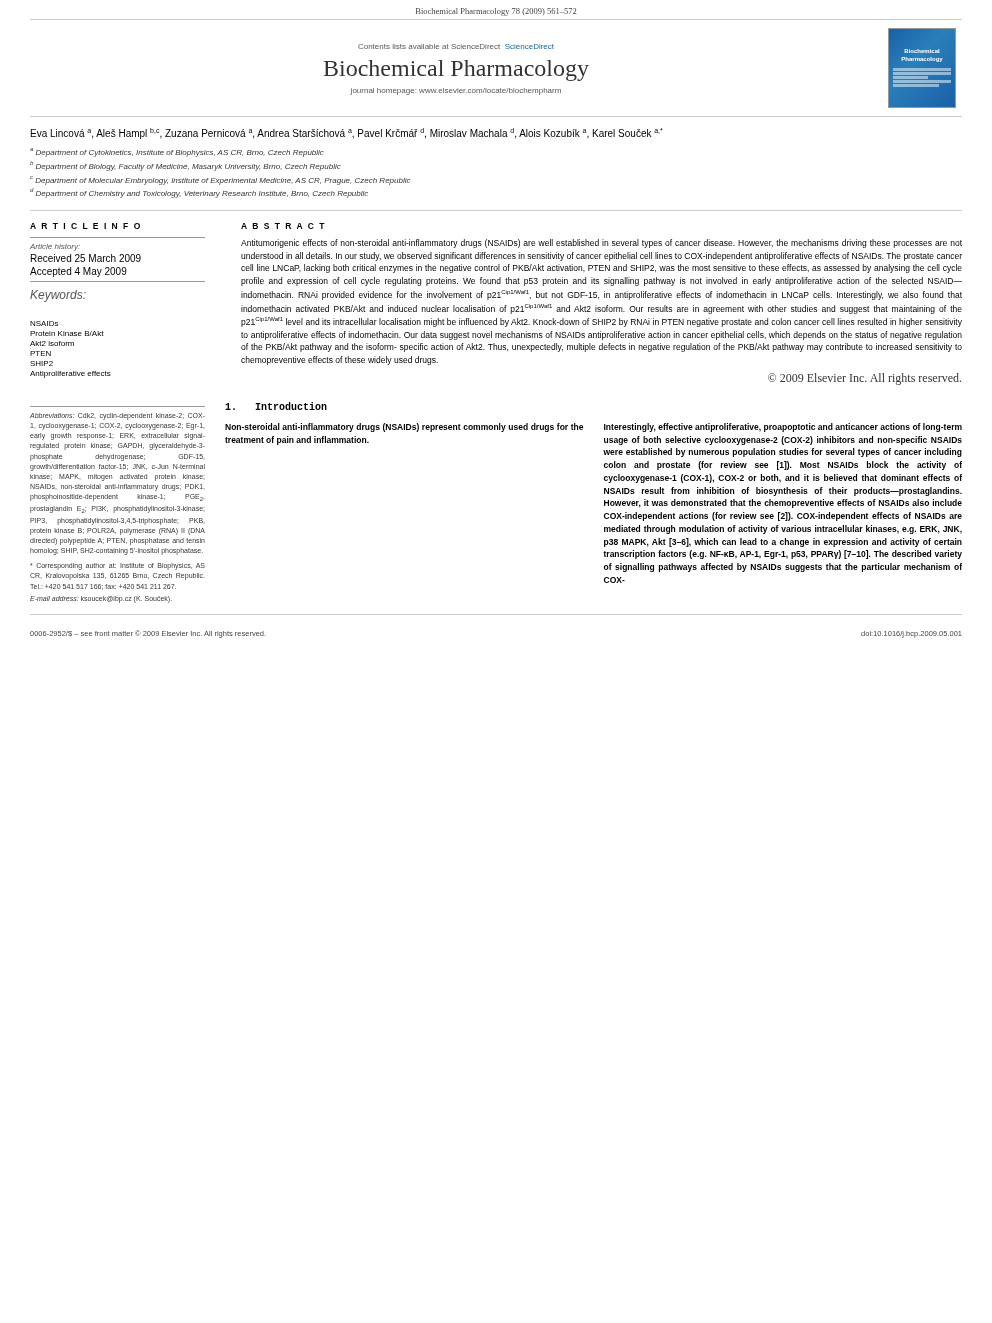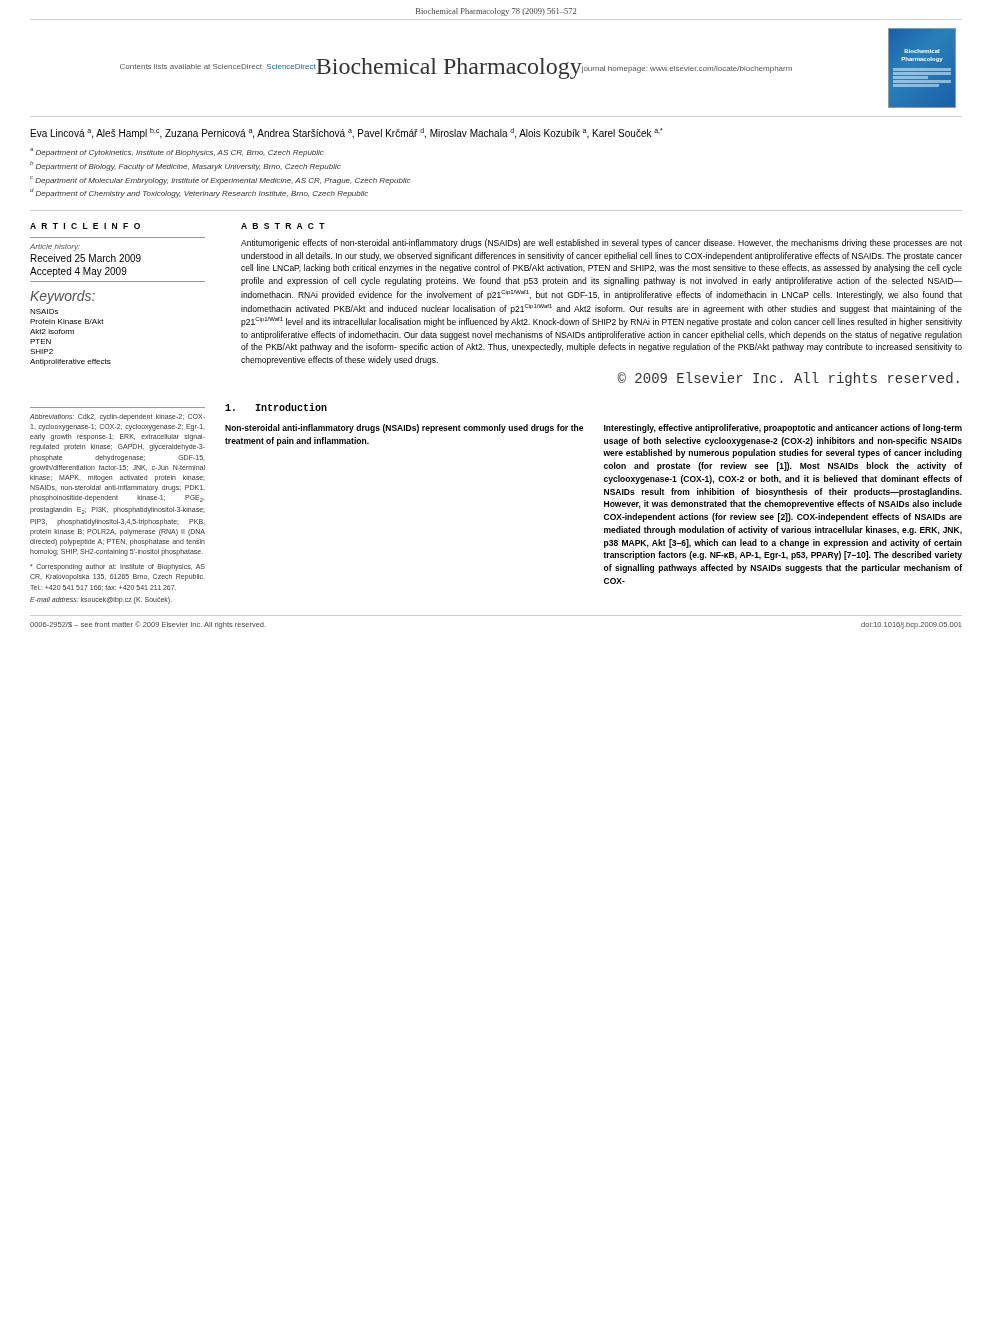--- a/index.html
+++ b/index.html
@@ -60,21 +60,21 @@
       font-size: 9px;
       letter-spacing: 2px;
       color: #333;
       font-family: Arial, sans-serif;
       margin-top: 2px;
     }
 
     .header-center {
       flex: 1;
       display: flex;
-      flex-direction: row;
+      flex-direction: column;
       align-items: center;
       justify-content: center;
       padding: 4px 10px;
     }
 
     .sciencedirect-line {
       font-size: 8px;
       color: #555;
       font-family: Arial, sans-serif;
       margin-bottom: 4px;
@@ -233,25 +233,25 @@
     }
 
     .left-value {
       font-size: 10px;
       color: #000;
       font-family: Arial, sans-serif;
       margin-bottom: 2px;
     }
 
     .keywords-heading {
-      font-size: 14px;
+      font-size: 12px;
       color: #555;
       font-style: italic;
       font-family: Arial, sans-serif;
-      margin-bottom: 3px;
+      margin-bottom: 17px;
       margin-top: 6px;
     }
 
     .keyword-item {
       font-size: 8px;
       color: #000;
       font-family: Arial, sans-serif;
       margin-bottom: 1px;
     }
 
@@ -271,23 +271,23 @@
       line-height: 1.5;
       font-family: Arial, sans-serif;
       text-align: justify;
     }
 
     .abstract-text sup {
       font-size: 6px;
     }
 
     .copyright-line {
-      font-size: 14px;
+      font-size: 12px;
       color: #333;
-      font-family: Liberation Mono, monospace;
+      font-family: Liberation Serif, serif;
       text-align: right;
       margin-top: 4px;
     }
 
     
     .body-content {
       margin-top: 16px;
       display: flex;
       gap: 20px;
     }
@@ -344,21 +344,21 @@
       flex: 1;
     }
 
     .body-sub-right {
       flex: 1;
     }
 
     .bottom-bar {
       border-top: 1px solid #ccc;
       margin: 10px 30px 0 30px;
-      padding: 4px 0;
+      padding: 14px 0;
       display: flex;
       justify-content: space-between;
       align-items: center;
     }
 
     .bottom-left-text {
       font-size: 7.5px;
       color: #444;
       font-family: Arial, sans-serif;
     }

